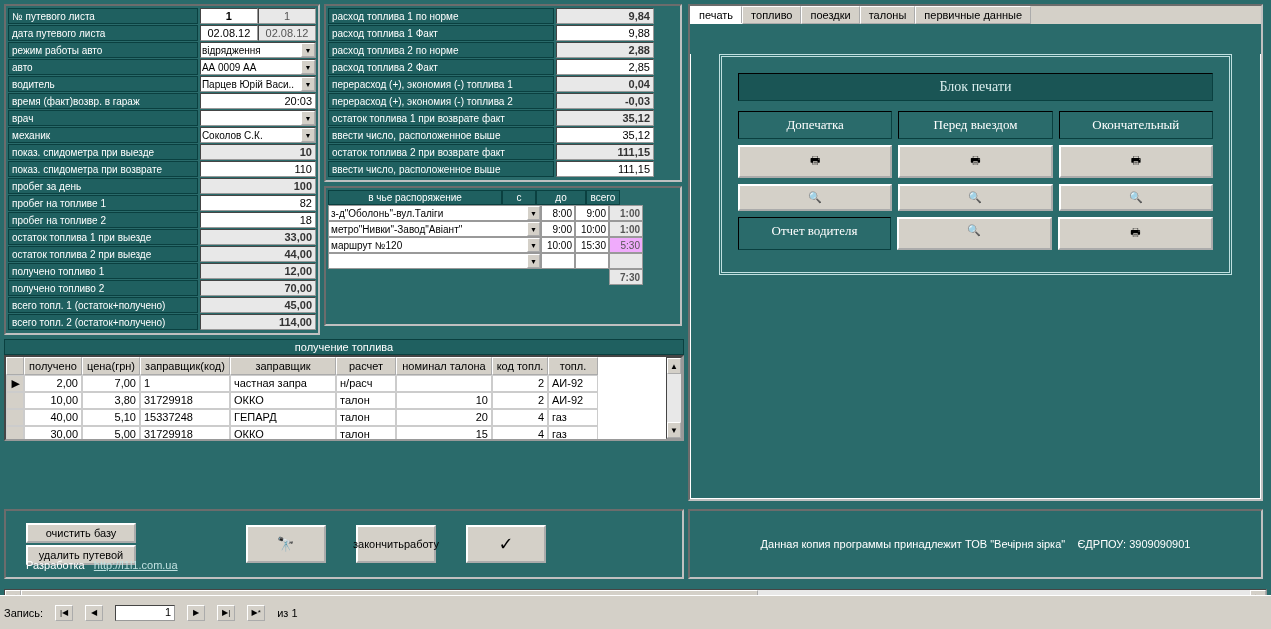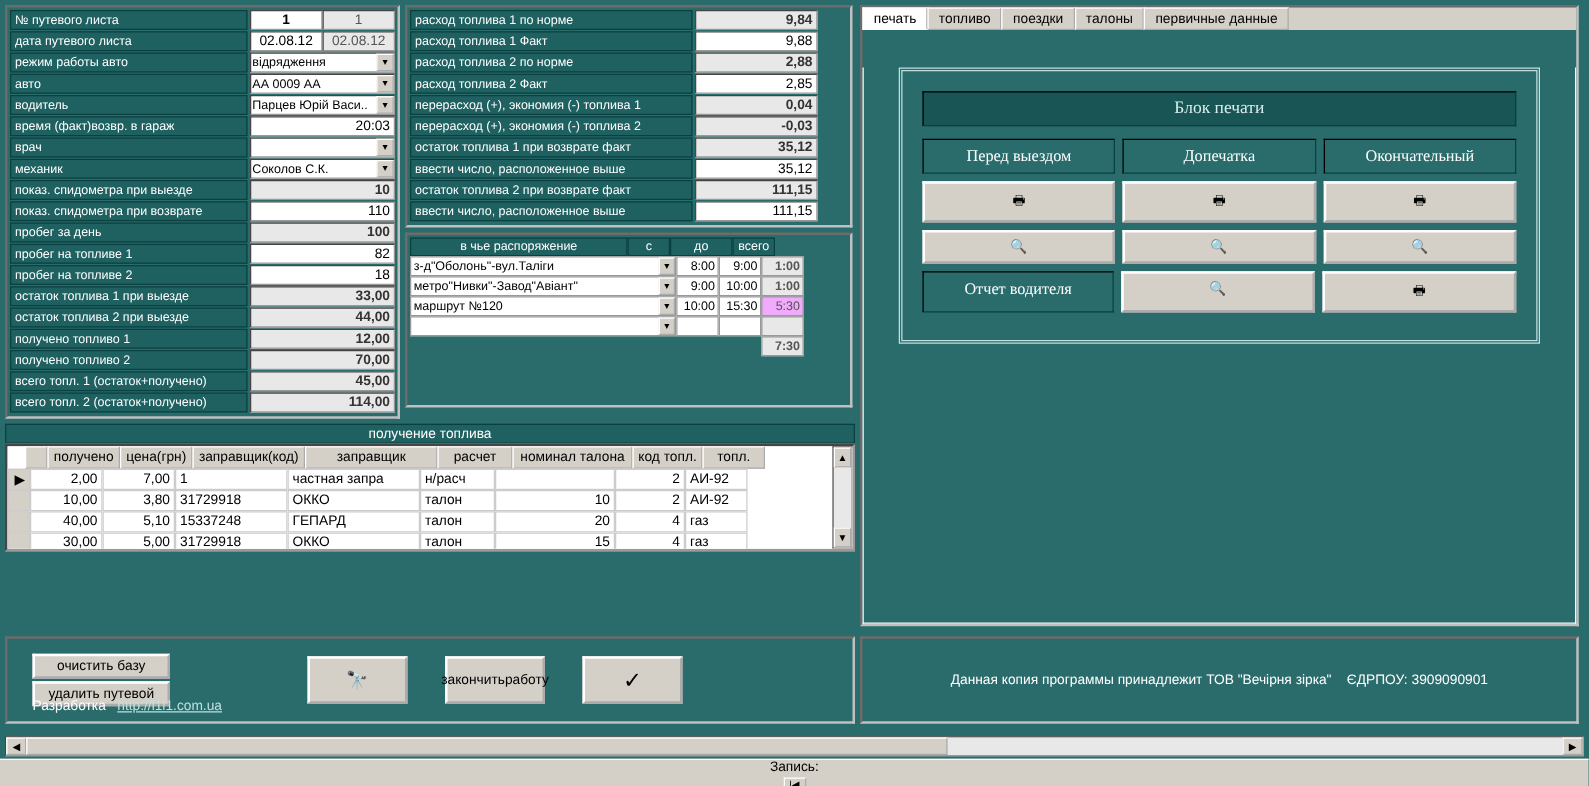--- a/index.html
+++ b/index.html
@@ -23,38 +23,38 @@
   .mid-labels { width: 226px; }
   .mid-vals { width: 98px; }
   .route-table { font-size: 10px; }
   .route-table .hdr-row { display: flex; }
   .route-table .hdr-row > div { background: #1f6060; color: #fff; border: 1px solid #0a4040; text-align: center; padding: 1px; }
   .route-row { display: flex; height: 16px; }
   .route-row > div { border: 1px solid #999; background: #fff; padding: 0 2px; display:flex;align-items:center; }
   .route-row .dd-cell { position:relative; }
   .route-row .dd-cell .dd { position:absolute;right:0;top:0;bottom:0;width:13px;background:#d4d0c8;border:1px outset #fff;font-size:7px;display:flex;align-items:center;justify-content:center; }
   .fuel-table { background: #fff; font-size: 11px; }
-  .fuel-table .th-row { display:flex;margin-left:14px; }
+  .fuel-table .th-row { display:flex; }
   .fuel-table .th { background: #d4d0c8; border: 1px outset #fff; padding: 2px; text-align: center; }
   .fuel-table .tr { display:flex; height:17px; }
   .fuel-table .td { border: 1px solid #ccc; padding: 1px 3px; text-align: right; background:#fff; }
   .fuel-table .td.l { text-align: left; }
   .tabs { display:flex; background:#d4d0c8; }
   .tab { background:#d4d0c8; border:1px outset #fff; padding:2px 8px; font-size:11px; cursor:pointer; }
   .tab.active { background:#fff; border-bottom:1px solid #fff; }
   .print-block { margin:30px 28px; border:3px double #c0e0e0; padding:16px; }
   .print-hdr { background:#1a5555; color:#d8eded; text-align:center; font-size:14px; font-family:Georgia,serif; padding:5px; border:1px inset #0a4040; }
   .print-grid { margin-top:10px; }
   .print-grid .prow { display:flex; gap:6px; margin-bottom:6px; }
   .print-grid .pcell { flex:1; border:1px inset #0a4040; padding:5px; text-align:center; color:#fff; font-family:Georgia,serif; font-size:13px; }
   .print-grid .pbtn { flex:1; background:#d4d0c8; border:2px outset #fff; padding:5px; text-align:center; cursor:pointer; }
   .bottom-bar { display:flex; gap:4px; padding:4px; }
   .bottom-left { width:680px; background:#2a6b6b; border:2px inset #c0c0c0; padding:12px 20px; position:relative; display:flex; align-items:center; gap:50px; }
   .bottom-right { width:575px; background:#2a6b6b; border:2px inset #c0c0c0; padding:20px; color:#fff; font-size:11px; display:flex; align-items:center; justify-content:center; }
-  .statusbar { position:absolute; bottom:0; left:0; right:0; height:22px; background:#d4d0c8; border-top:1px solid #fff; display:flex; align-items:center; padding:0 4px; font-size:11px; gap:2px;flex-direction:column; }
+  .statusbar { position:absolute; bottom:0; left:0; right:0; height:34px; background:#d4d0c8; border-top:1px solid #fff; display:flex; align-items:center; padding:0 4px; font-size:11px; gap:12px; }
   .nav-btn { width:18px; height:16px; background:#d4d0c8; border:1px outset #fff; display:inline-flex; align-items:center; justify-content:center; font-size:8px; cursor:pointer; }
   .rec-inp { width:60px; height:16px; background:#fff; border:1px inset #999; text-align:right; padding:0 3px; }
   .scrollbar-h { position:absolute; bottom:24px; left:4px; right:4px; height:16px; background:#d4d0c8; border:1px inset #999; display:flex; }
   .scrollbar-h .arrow { width:16px; height:100%; background:#d4d0c8; border:1px outset #fff; display:flex;align-items:center;justify-content:center;font-size:8px;cursor:pointer; }
   .scrollbar-h .track { flex:1; background:#e8e8e8; position:relative; }
   .scrollbar-h .thumb { position:absolute; left:0; width:60%; top:0; bottom:0; background:#d4d0c8; border:1px outset #fff; }
   .link { color:#c0e0e0; text-decoration:underline; cursor:pointer; }
   .frame-inset { border:2px inset #999; }
   .scrollbar-v { width:16px; background:#d4d0c8; border:1px inset #999; display:flex; flex-direction:column; }
   .scrollbar-v .arrow { height:16px; background:#d4d0c8; border:1px outset #fff; font-size:8px; display:flex;align-items:center;justify-content:center; }
@@ -407,22 +407,22 @@
       <div class="tab">топливо</div>
       <div class="tab">поездки</div>
       <div class="tab">талоны</div>
       <div class="tab">первичные данные</div>
     </div>
     <div style="background:#2a6b6b; height:445px; border:1px solid #fff; border-top:none;">
       <div class="print-block">
         <div class="print-hdr">Блок печати</div>
         <div class="print-grid">
           <div class="prow">
+            <div class="pcell">Допечатка</div>
             <div class="pcell">Перед выездом</div>
-            <div class="pcell">Допечатка</div>
             <div class="pcell">Окончательный</div>
           </div>
           <div class="prow">
             <div class="pbtn"><span>🖶</span></div>
             <div class="pbtn"><span>🖶</span></div>
             <div class="pbtn"><span>🖶</span></div>
           </div>
           <div class="prow">
             <div class="pbtn"><span>🔍</span></div>
             <div class="pbtn"><span>🔍</span></div>

